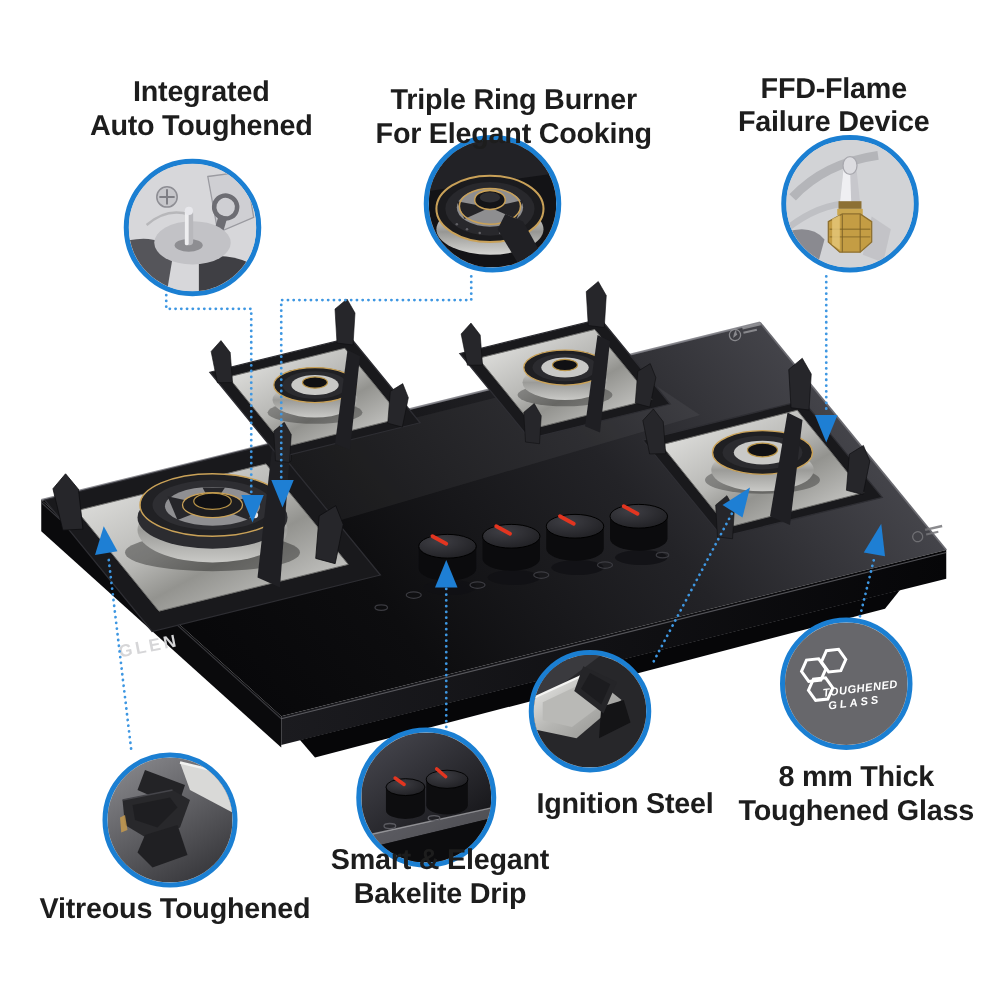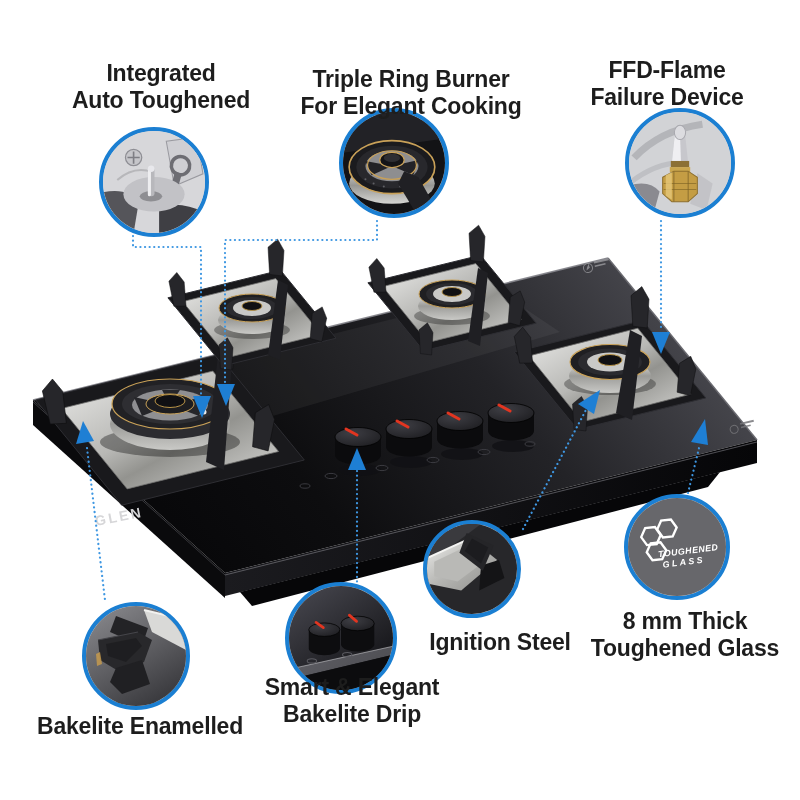--- a/index.html
+++ b/index.html
@@ -377,21 +377,21 @@
   </div>
   <div class="caption" style="left:291px;top:50px;width:240px;margin-top:16px;">
     <span>Triple Ring Burner</span>
     <span>For Elegant Cooking</span>
   </div>
   <div class="caption" style="left:547px;top:57px;width:240px;">
     <span>FFD-Flame</span>
     <span>Failure Device</span>
   </div>
   <div class="caption" style="left:20px;top:713px;width:240px;">
-    <span>Bakelite Enamelled</span>
+    <span>Vitreous Toughened</span>
   </div>
   <div class="caption" style="left:232px;top:674px;width:240px;">
     <span>Smart &amp; Elegant</span>
     <span>Bakelite Drip</span>
   </div>
   <div class="caption" style="left:390px;top:629px;width:220px;">
     <span>Ignition Steel</span>
   </div>
   <div class="caption" style="left:565px;top:608px;width:240px;">
     <span>8 mm Thick</span>

